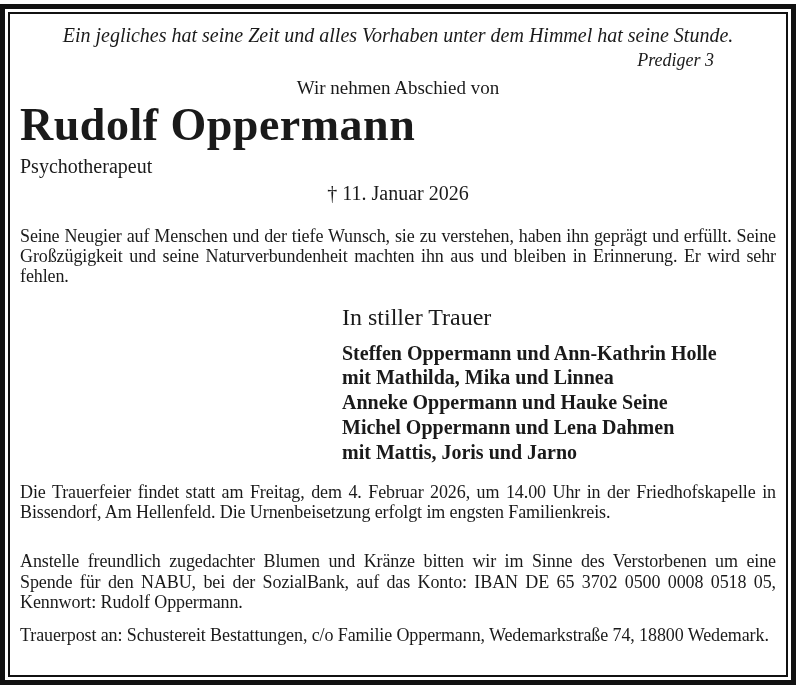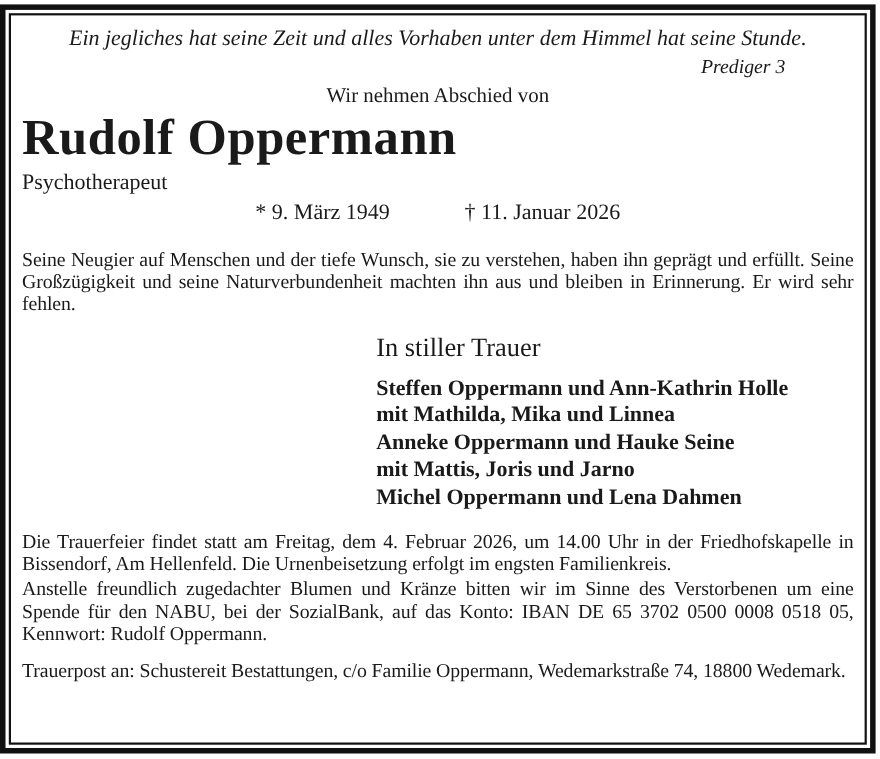--- a/index.html
+++ b/index.html
@@ -92,63 +92,62 @@
     line-height: 1.24;
     white-space: nowrap;
   }
   .mourner-regular {
     font-weight: normal;
   }
   .funeral-info {
     margin-top: 17px;
   }
   .donation-info {
-    margin-top: 3px;
+    margin-top: 29px;
   }
   .postal-info {
     margin-top: 13px;
   }
 </style>
 </head>
 <body>
 
 <div class="page">
   <div class="frame-outer">
     <div class="frame-inner">
 
       <div class="quote">Ein jegliches hat seine Zeit und alles Vorhaben unter dem Himmel hat seine Stunde.</div>
       <div class="quote-source">Prediger 3</div>
 
       <div class="intro">Wir nehmen Abschied von</div>
       <div class="deceased-name">Rudolf Oppermann</div>
       <div class="profession">Psychotherapeut</div>
 
       <div class="dates">
-        <span>* 9. März 1949</span>
         <span>† 11. Januar 2026</span>
       </div>
 
       <div class="para eulogy">Seine Neugier auf Menschen und der tiefe Wunsch, sie zu verstehen, haben ihn geprägt und erfüllt. Seine Großzügigkeit und seine Naturverbundenheit machten ihn aus und bleiben in Erinnerung. Er wird sehr fehlen.</div>
 
       <div class="mourning-block">
         <div class="mourning-intro">In stiller Trauer</div>
         <div class="mourner-line">
           <span>Steffen Oppermann und Ann-Kathrin Holle</span><span class="mourner-regular"></span>
         </div>
         <div class="mourner-line">
           <span>mit Mathilda, Mika und Linnea</span><span class="mourner-regular"></span>
         </div>
         <div class="mourner-line">
           <span>Anneke Oppermann und Hauke Seine</span><span class="mourner-regular"></span>
         </div>
         <div class="mourner-line">
-          <span>mit Mattis, Joris und Jarno</span><span class="mourner-regular"></span>
+          <span>Michel Oppermann und Lena Dahmen</span><span class="mourner-regular"></span>
         </div>
         <div class="mourner-line">
-          <span>Michel Oppermann und Lena Dahmen</span><span class="mourner-regular"></span>
+          <span>mit Mattis, Joris und Jarno</span><span class="mourner-regular"></span>
         </div>
       </div>
 
       <div class="para funeral-info">Die Trauerfeier findet statt am Freitag, dem 4. Februar 2026, um 14.00 Uhr in der Friedhofskapelle in Bissendorf, Am Hellenfeld. Die Urnenbeisetzung erfolgt im engsten Familienkreis.</div>
       <div class="para donation-info">Anstelle freundlich zugedachter Blumen und Kränze bitten wir im Sinne des Verstorbenen um eine Spende für den NABU, bei der SozialBank, auf das Konto: IBAN DE 65 3702 0500 0008 0518 05, Kennwort: Rudolf Oppermann.</div>
       <div class="para postal-info">Trauerpost an: Schustereit Bestattungen, c/o Familie Oppermann, Wedemarkstraße 74, 18800 Wedemark.</div>
 
     </div>
   </div>
 </div>

